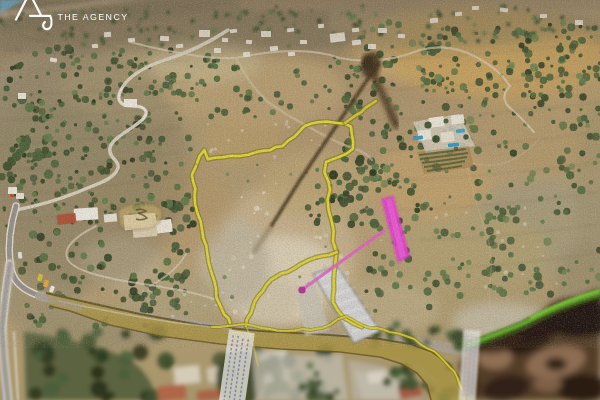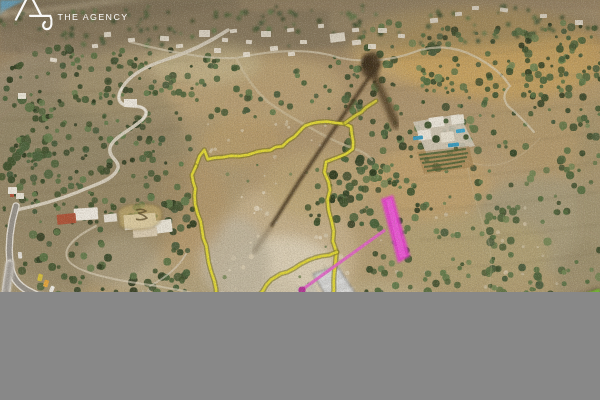--- a/index.html
+++ b/index.html
@@ -1,16 +1,16 @@
 <!DOCTYPE html>
 <html><head>
 <meta charset="utf-8">
 <style>
 html,body{margin:0;padding:0;background:#888;}
-#stage{width:600px;height:292px;overflow:hidden;position:relative;font-family:"Liberation Sans", sans-serif;}
+#stage{width:600px;height:400px;overflow:hidden;position:relative;font-family:"Liberation Sans", sans-serif;}
 </style>
 </head>
 <body>
 
 <div id="stage">
 <svg width="600" height="400" viewBox="0 0 600 400" xmlns="http://www.w3.org/2000/svg">
 <defs>
 <filter id="b05">
           <feGaussianBlur stdDeviation="0.5"></feGaussianBlur>
         </filter>

